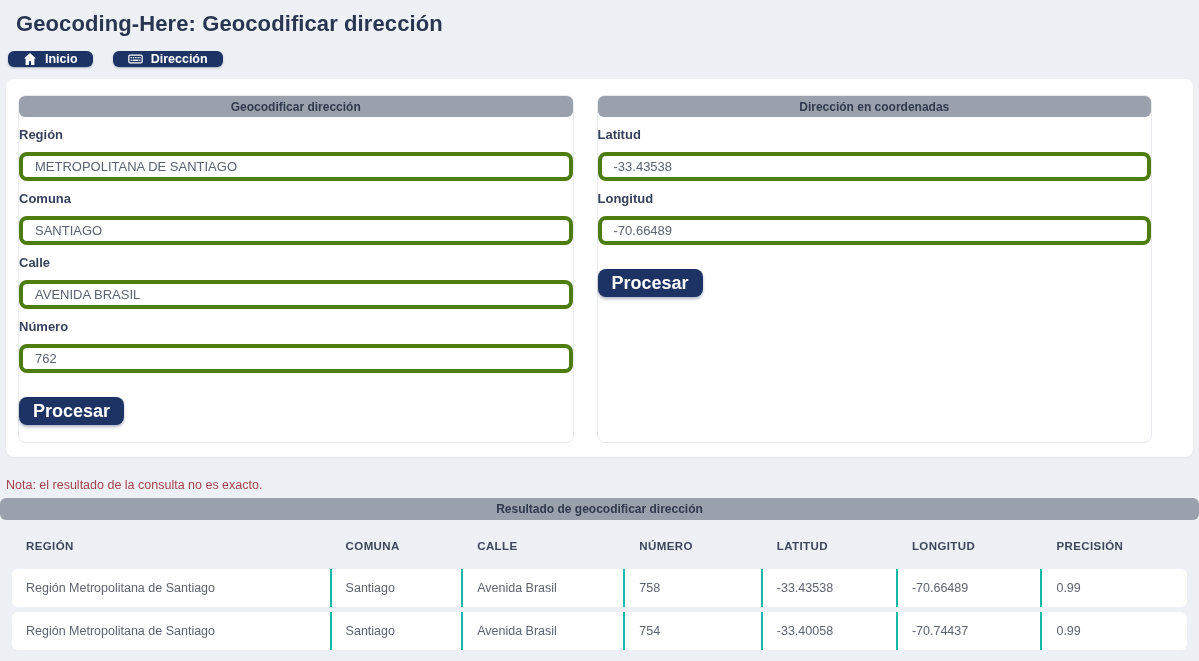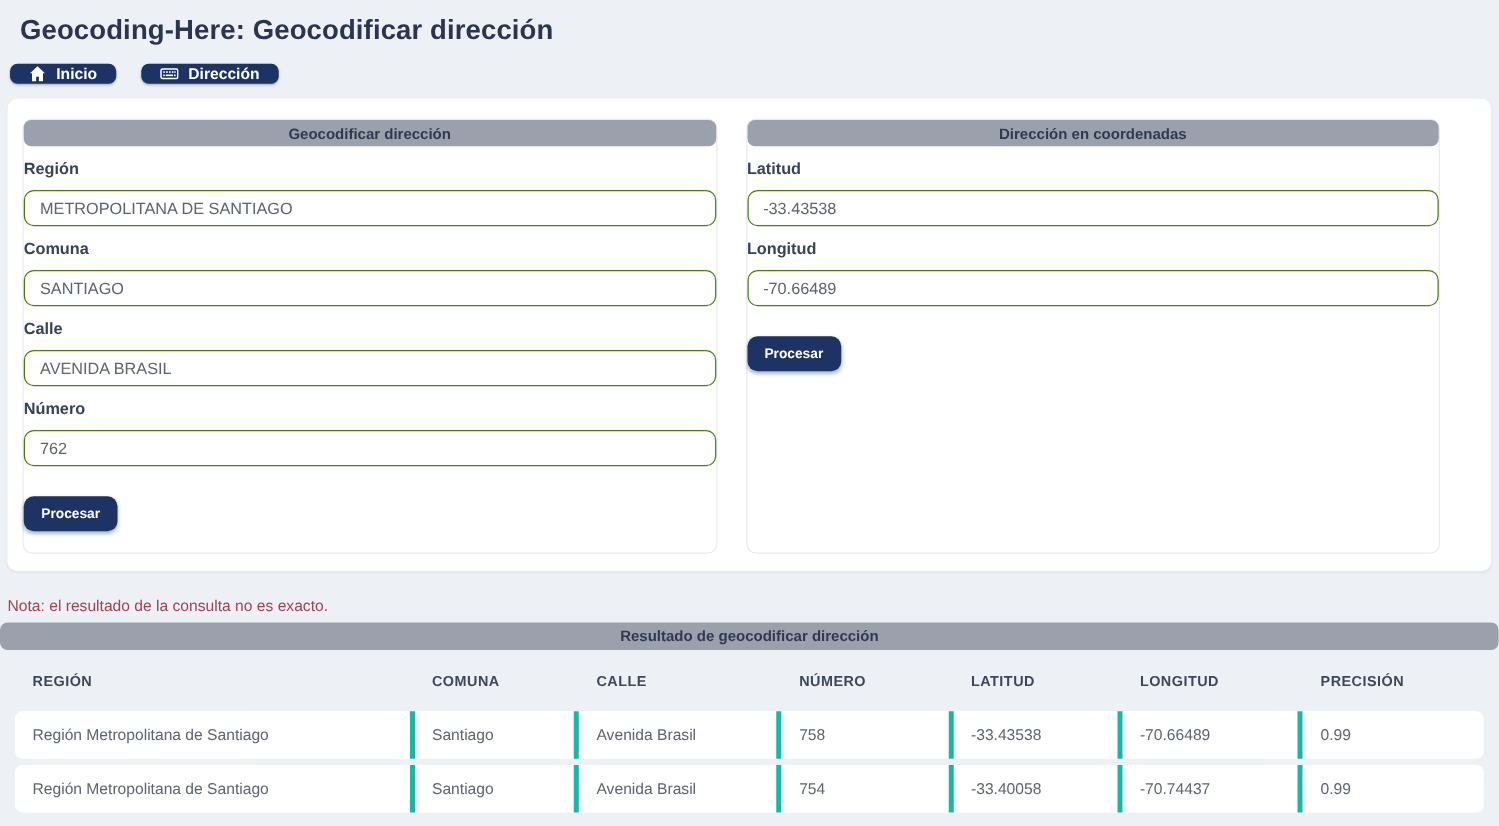--- a/index.html
+++ b/index.html
@@ -59,36 +59,36 @@
   }
   .field-label {
     display: block;
     margin: 10px 0 10px;
     font-size: 13px; font-weight: bold;
     color: #36425c;
   }
   .text-input {
     display: block;
     width: 100%; height: 29px;
-    border: 1px solid #4d7c0f;
+    border: 4px solid #4d7c0f;
     border-radius: 8px;
     padding: 0 12px;
     font-family: "Liberation Sans", sans-serif;
     font-size: 13px;
     color: #5b6270;
     background: #fff;
     outline: none;
   }
   .process-btn {
     margin-top: 24px;
     background: #1d3364; color: #fff;
     border: none; border-radius: 8px;
     height: 28px; padding: 0 14px;
     font-family: "Liberation Sans", sans-serif;
-    font-size: 11px; font-weight: bold;
+    font-size: 18px; font-weight: bold;
     cursor: pointer;
     box-shadow: 0 2px 3px rgba(29,51,100,.35);
   }
   
   .note {
     margin: 21px 6px 6px 6px;
     font-size: 12.5px; 
     color: #a4424f;
   }
   .results-header {
@@ -115,21 +115,21 @@
   }
   .tr.row {
     background: #fff;
     border-radius: 6px;
     margin-bottom: 5px;
   }
   .tr.row .cell {
     padding: 12px 14px;
     font-size: 12.5px;
     color: #5d6470;
-    border-right: 4px solid #14b8a6;
+    border-right: 2px solid #14b8a6;
     white-space: nowrap; overflow: hidden;
   }
   .tr.row .cell:last-child { border-right: none; }
 </style>
 </head>
 <body>
 
 <div class="page-title">Geocoding-Here: Geocodificar dirección</div>
 
 <div class="nav-row">

